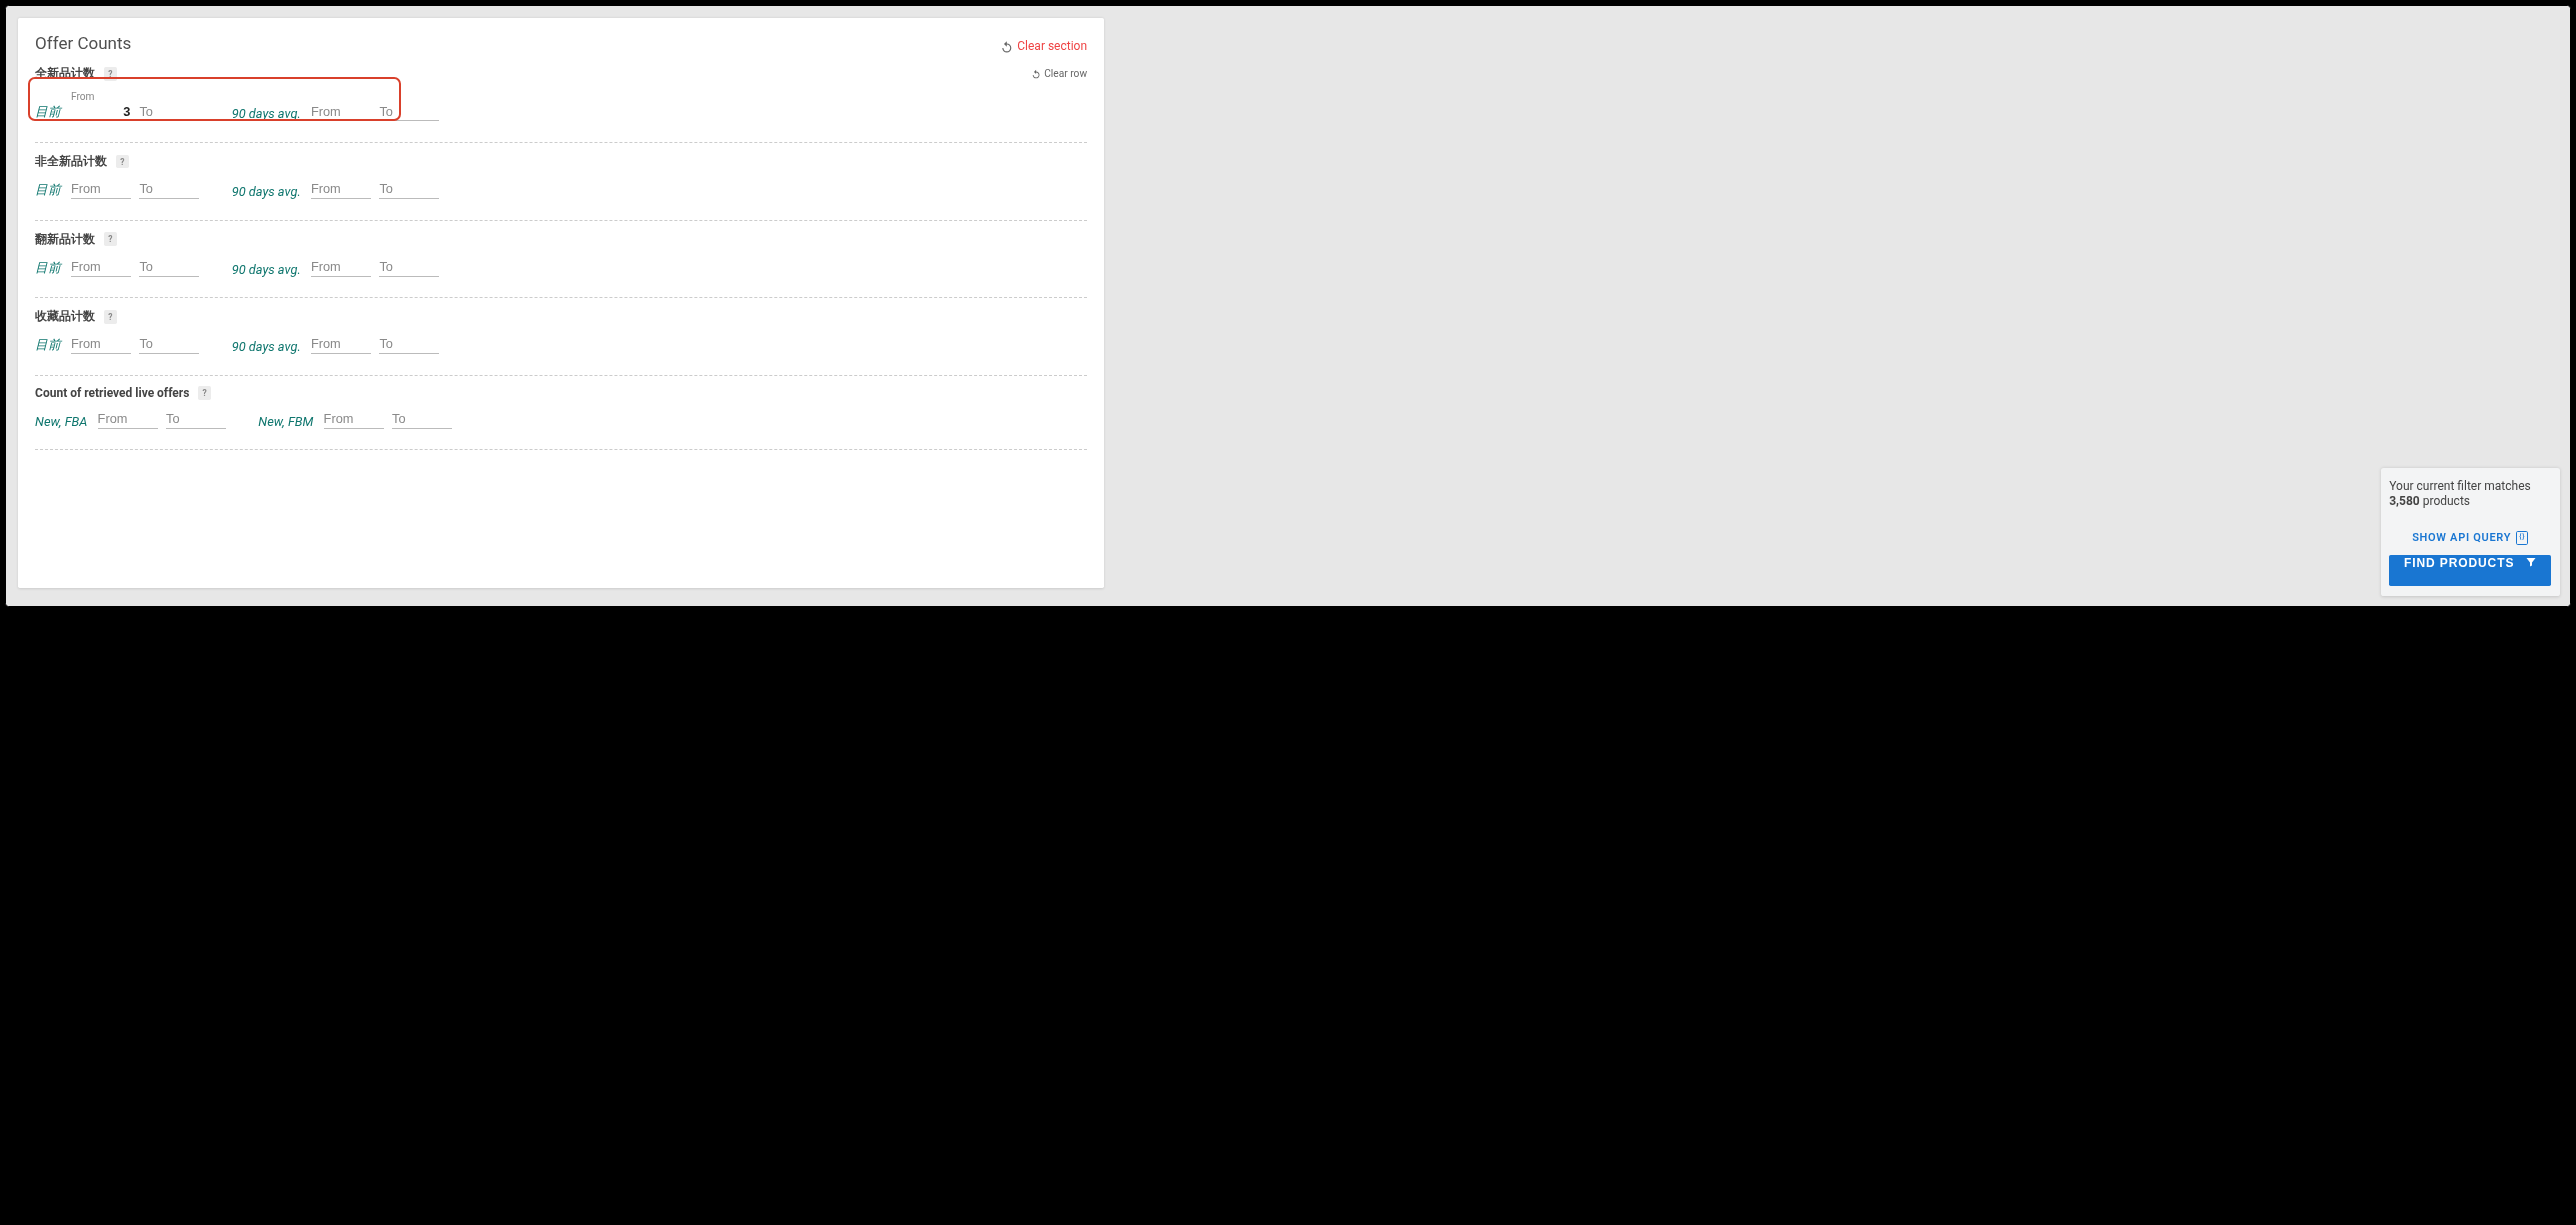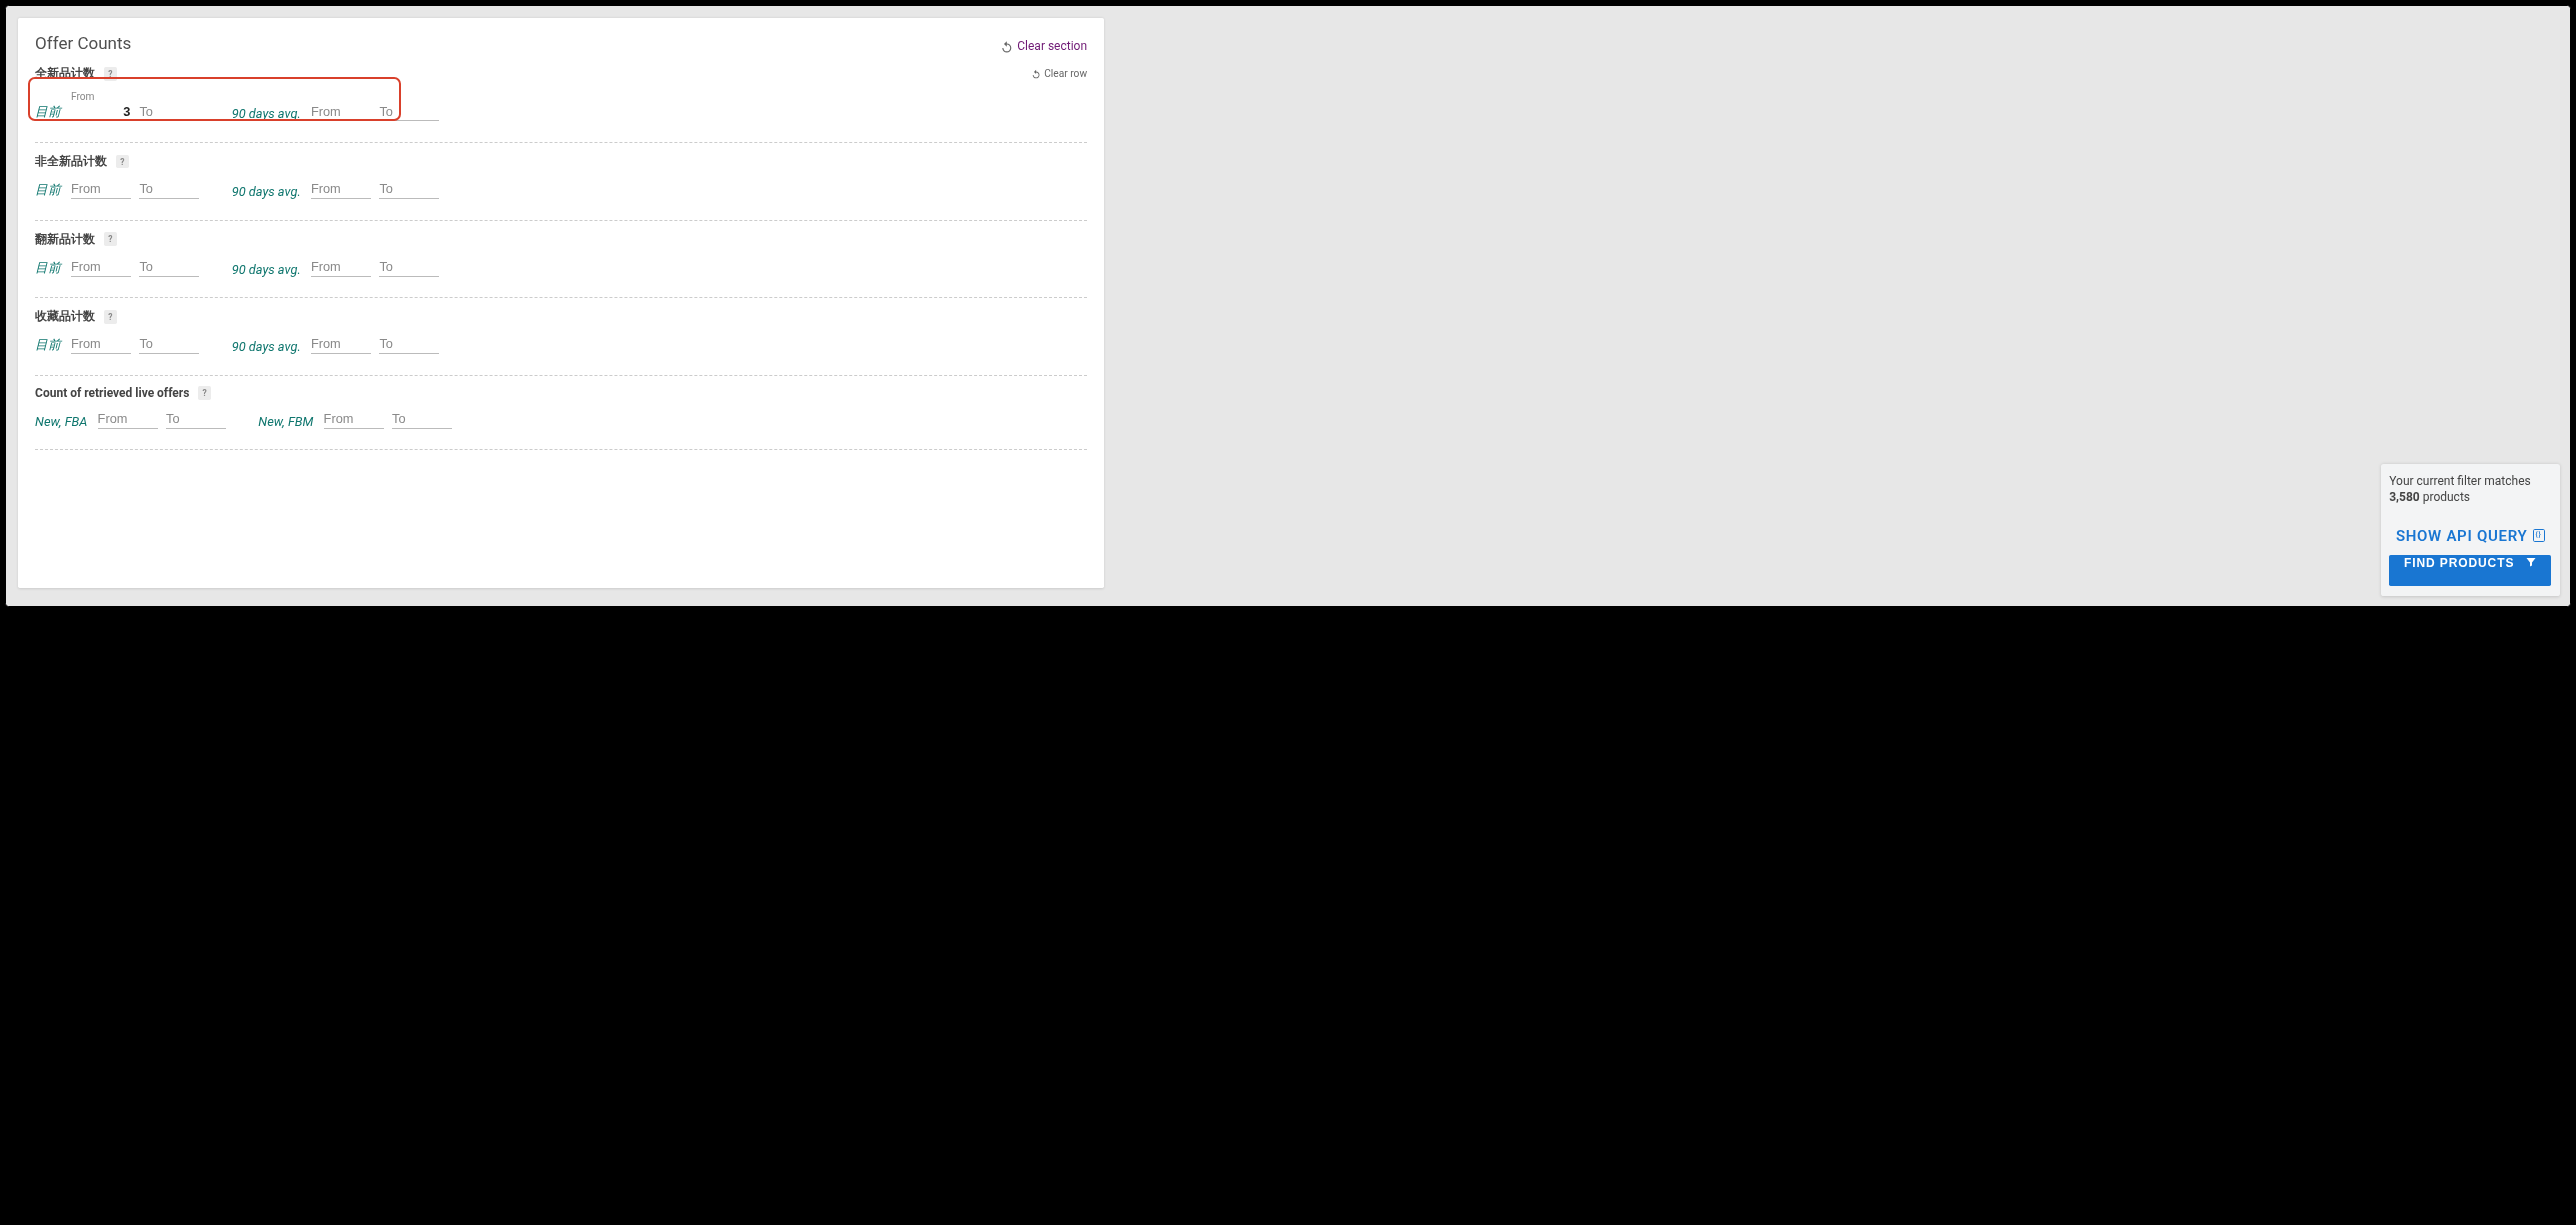--- a/index.html
+++ b/index.html
@@ -32,21 +32,21 @@
     align-items: flex-end;
     justify-content: space-between;
     padding: 5.1px 0 1.7px 0;
   }
   .section-title {
     font-size: 17px;
     font-weight: 400;
     color: #505050;
   }
   .clear-link, .clear-row-link {
-    color: #701a75;
+    color: #ef4444;
     display: inline-flex;
     align-items: center;
     gap: 3.4px;
     cursor: pointer;
     font-size: 12px;
   }
   .clear-row-link { font-size: 10.2px; color: #666; }
   .undo-svg { width: 13.6px; height: 13.6px; }
   .undo-svg-sm { width: 10.2px; height: 10.2px; }
   .undo-svg path, .undo-svg-sm path { fill: #666; }
@@ -145,21 +145,21 @@
     padding: 10.2px 8.5px;
     font-size: 12px;
     color: #444;
   }
   .results-text { line-height: 1.3; margin-bottom: 16px; }
   .results-text b { font-weight: 700; }
   .show-api {
     color: #1976d2;
     font-weight: 600;
     letter-spacing: 0.7px;
-    font-size: 15px;
+    font-size: 11px;
     text-align: center;
     display: flex;
     align-items: center;
     justify-content: center;
     gap: 5.1px;
     cursor: pointer;
     padding: 5.1px 0 10.2px 0;
     text-transform: uppercase;
   }
   .json-icon {

